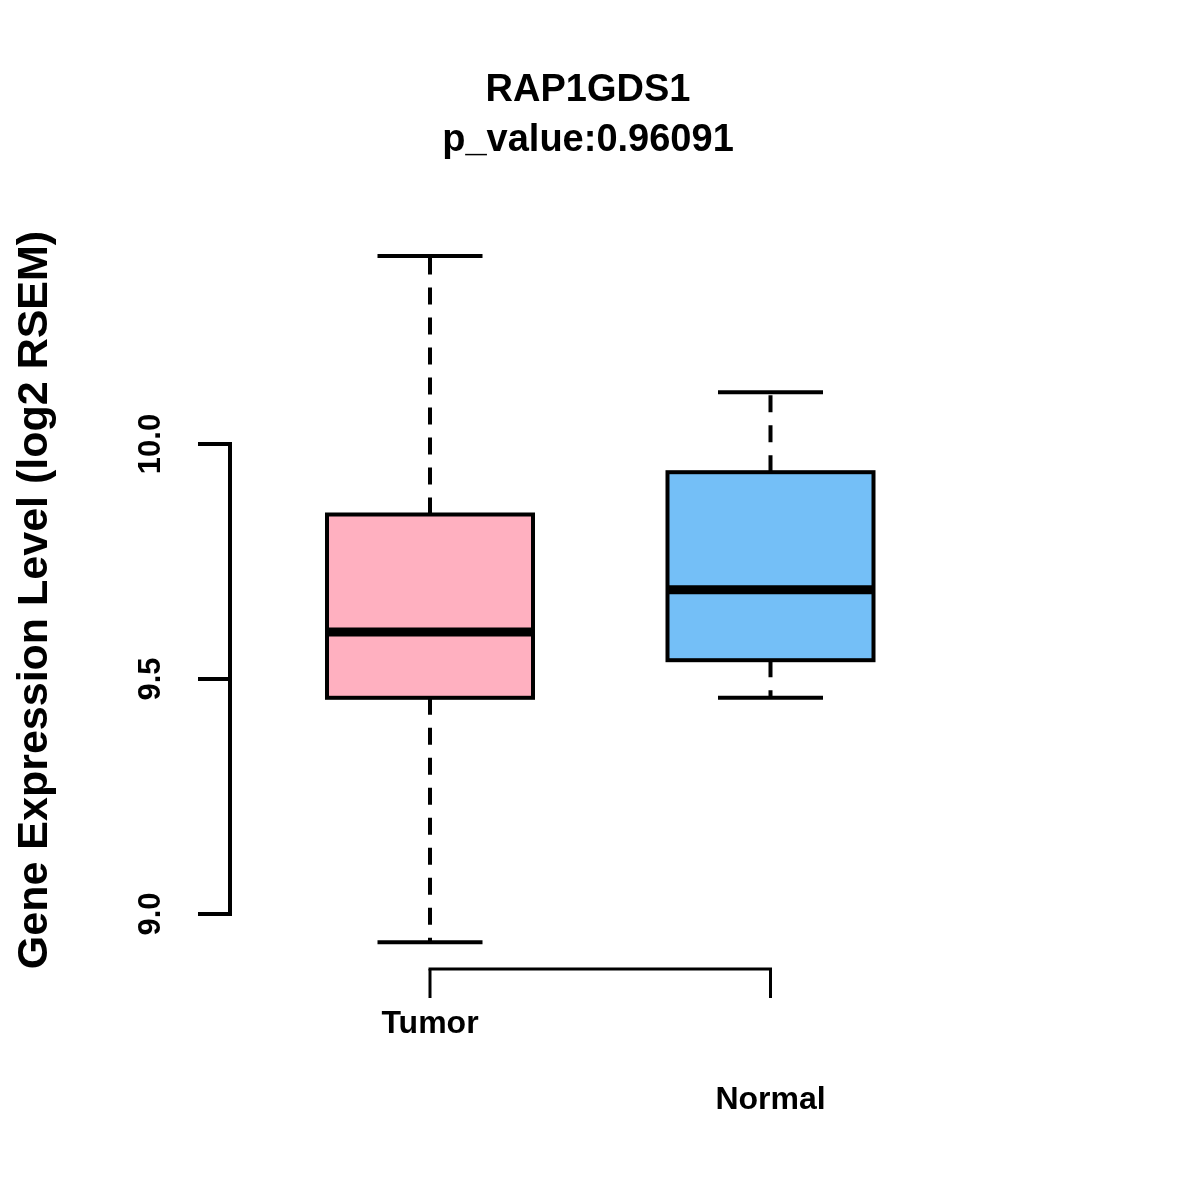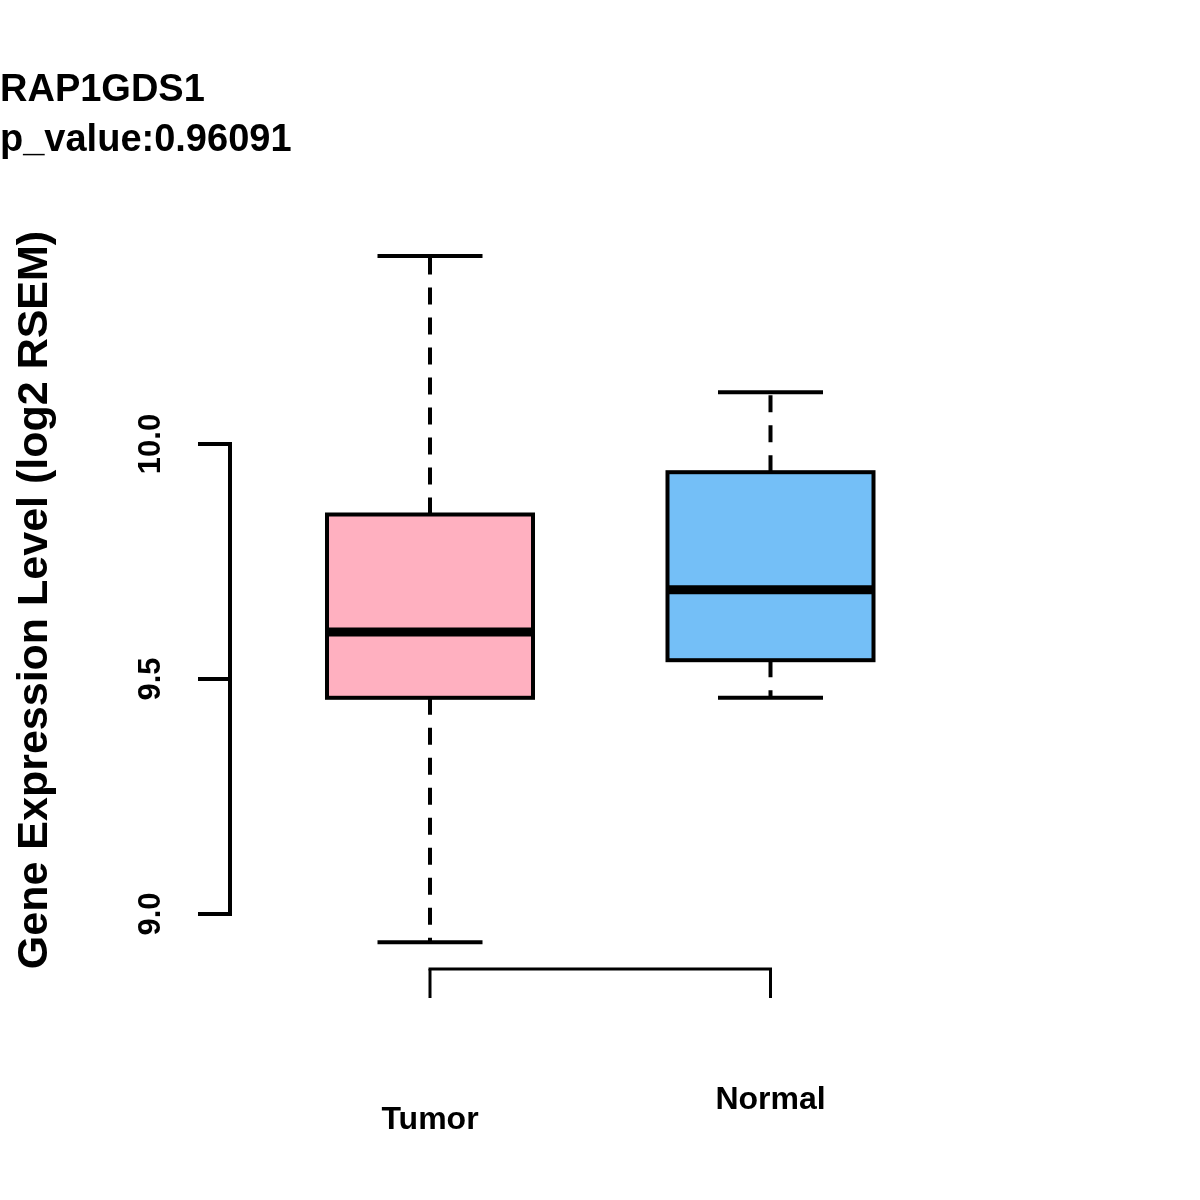--- a/index.html
+++ b/index.html
@@ -13,21 +13,21 @@
     width: 1200px;
     height: 1200px;
     background: #ffffff;
     overflow: hidden;
   }
   .title-block {
     position: absolute;
     left: 0;
     top: 64px;
     width: 1176px;
-    text-align: left;
+    text-align: center;
     color: #000000;
     font-weight: bold;
   }
   .title-line1 {
     font-size: 38px;
     line-height: 48px;
   }
   .title-line2 {
     font-size: 38px;
     line-height: 52px;
@@ -97,17 +97,17 @@
       <line x1="667.5" y1="589.7000000000003" x2="873.5" y2="589.7000000000003" stroke="#000000" stroke-width="9"></line>
       <line x1="430" y1="998" x2="430" y2="969" stroke="#000000" stroke-width="3"></line>
       <line x1="428.5" y1="969" x2="772" y2="969" stroke="#000000" stroke-width="3"></line>
       <line x1="770.5" y1="998" x2="770.5" y2="969" stroke="#000000" stroke-width="3"></line>
     </svg>
 
   <div id="label-layer">
       <div class="y-tick-label" style="left: 150px; top: 914px;">9.0</div>
       <div class="y-tick-label" style="left: 150px; top: 679px;">9.5</div>
       <div class="y-tick-label" style="left: 150px; top: 444px;">10.0</div>
-      <div class="x-category-label" style="left: 430px; top: 1100px;">Tumor</div>
+      <div class="x-category-label" style="left: 430px; top: 1004px;">Tumor</div>
       <div class="x-category-label" style="left: 770.5px; top: 1080px;">Normal</div>
     </div>
 
 </div>
 
 </body></html>

